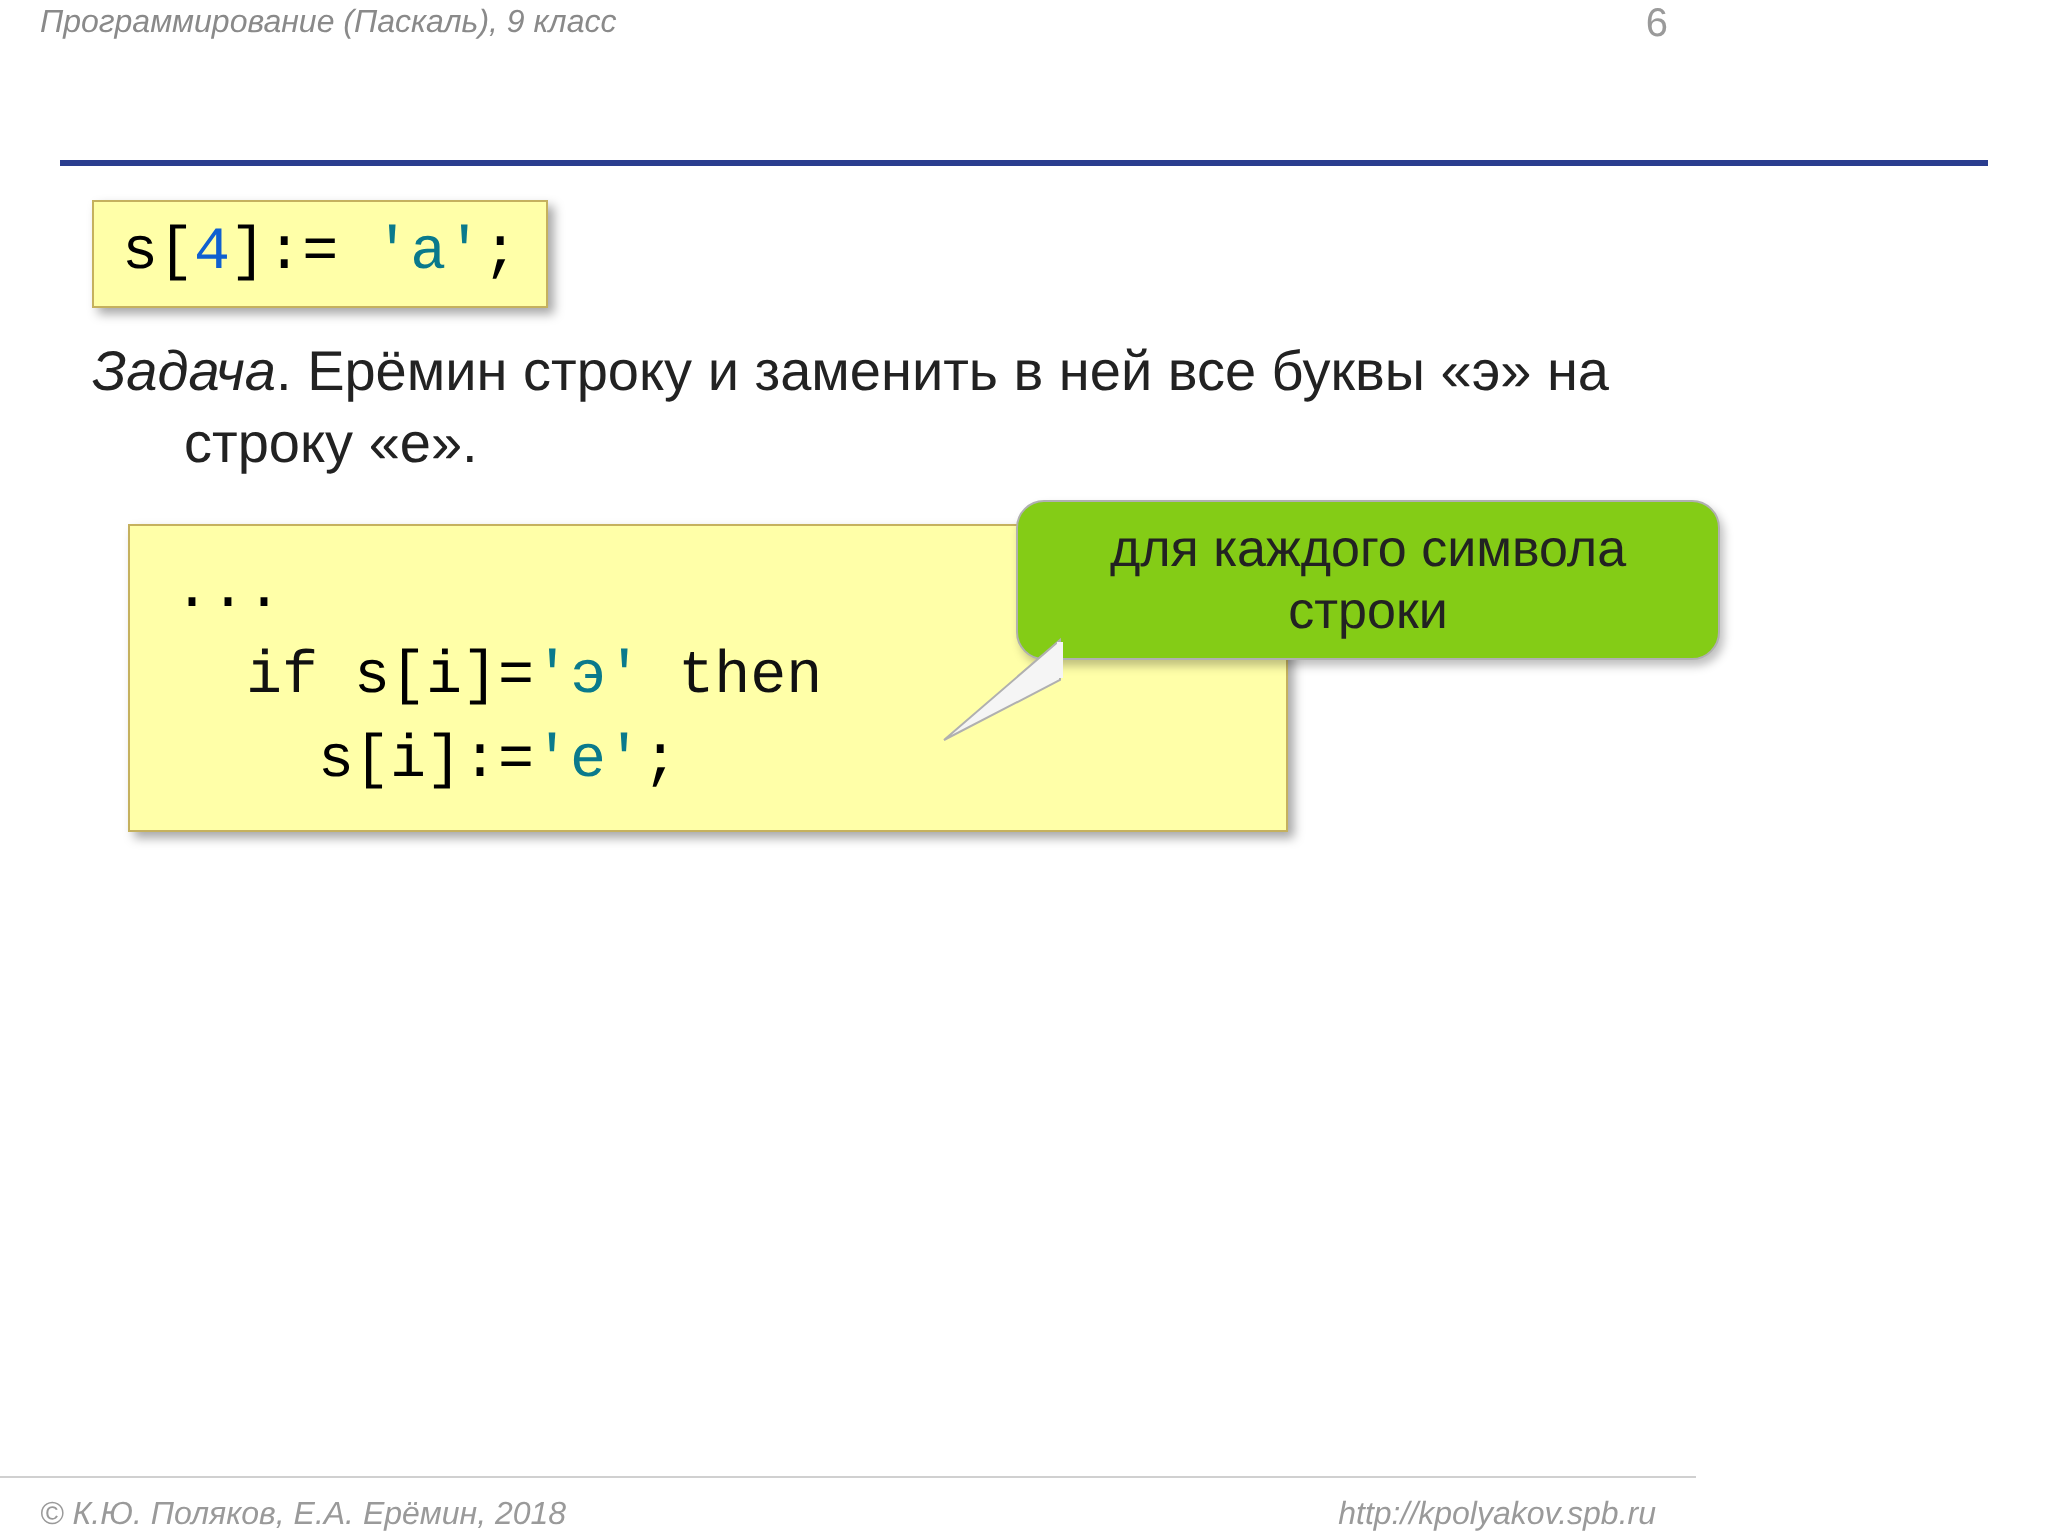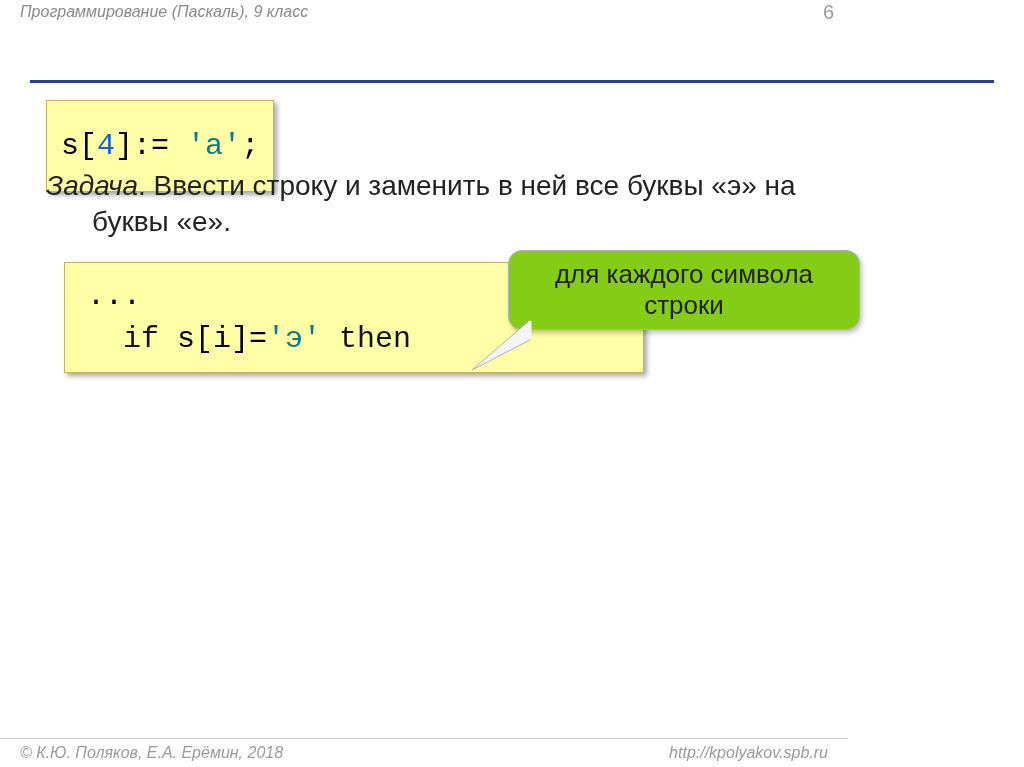--- a/index.html
+++ b/index.html
@@ -51,21 +51,21 @@
     left: 30px;
     width: 964px;
     height: 3px;
     background: #2a3d8f;
   }
 
   .codebox {
     background: #ffffa8;
     border: 1px solid #c5b15e;
     box-shadow: 3px 3px 5px rgba(0,0,0,0.35);
-    padding: 24px 14px;
+    padding: 5px 14px;
     box-sizing: border-box;
   }
   .codebox pre, .codebox code, .codebox .codeline {
     font-family: "Courier New", Courier, monospace;
     font-size: 30px;
     line-height: 1.4;
     margin: 0;
   }
   .cb1 {
     position: absolute;
@@ -136,21 +136,21 @@
 
   .footer-bar {
     position: absolute;
     left: 0;
     right: 0;
     bottom: 0;
     height: 28px;
     border-top: 1px solid #d0d0d0;
     display: flex;
     justify-content: space-between;
-    align-items: center;
+    align-items: flex-end;
     padding: 0 20px;
     font-size: 16px;
     font-style: italic;
     color: #9a9a9a;
   }
 </style>
 </head>
 <body>
 
 <div class="slide">
@@ -162,27 +162,28 @@
 
   <div class="title-underline"></div>
 
   <div class="codebox cb1">
     <span class="codeline">
       <span>s</span><span>[</span><span class="kw-idx">4</span><span>]</span><span>:= </span><span class="kw-str">'</span><span class="kw-str">а</span><span class="kw-str">'</span><span>;</span>
     </span>
   </div>
 
   <div class="task">
-    <span class="zlabel">Задача</span><span>. </span><span>Ввести строку и заменить в ней все буквы «э» на</span>
-    <span class="task-indent">буквы «е».</span>
+    <span class="zlabel">Задача</span><span>. </span><span>Ерёмин строку и заменить в ней все буквы «э» на</span>
+    <span class="task-indent">строку «е».</span>
   </div>
 
   <div class="codebox cb2">
     <div class="codeline"><span>...</span></div>
     <div class="codeline"><span>  </span><span class="kw-var">if</span><span> </span><span>s[i]=</span><span class="kw-str">'э'</span><span> </span><span class="kw-var">then</span></div>
+    <div class="codeline"><span>    </span><span>s[i]:=</span><span class="kw-str">'е'</span><span>;</span></div>
   </div>
 
   <div class="callout">
     <div>для каждого символа</div>
     <div>строки</div>
   </div>
   <div class="callout-tail" style="top:318px; left:466px;">
     <svg width="70" height="60">
       <polygon points="64,2 64,22 6,52" fill="#f5f5f5" stroke="#b0b0b0" stroke-width="1"></polygon>
       <line x1="64" y1="3" x2="64" y2="21" stroke="#f5f5f5" stroke-width="3"></line>

